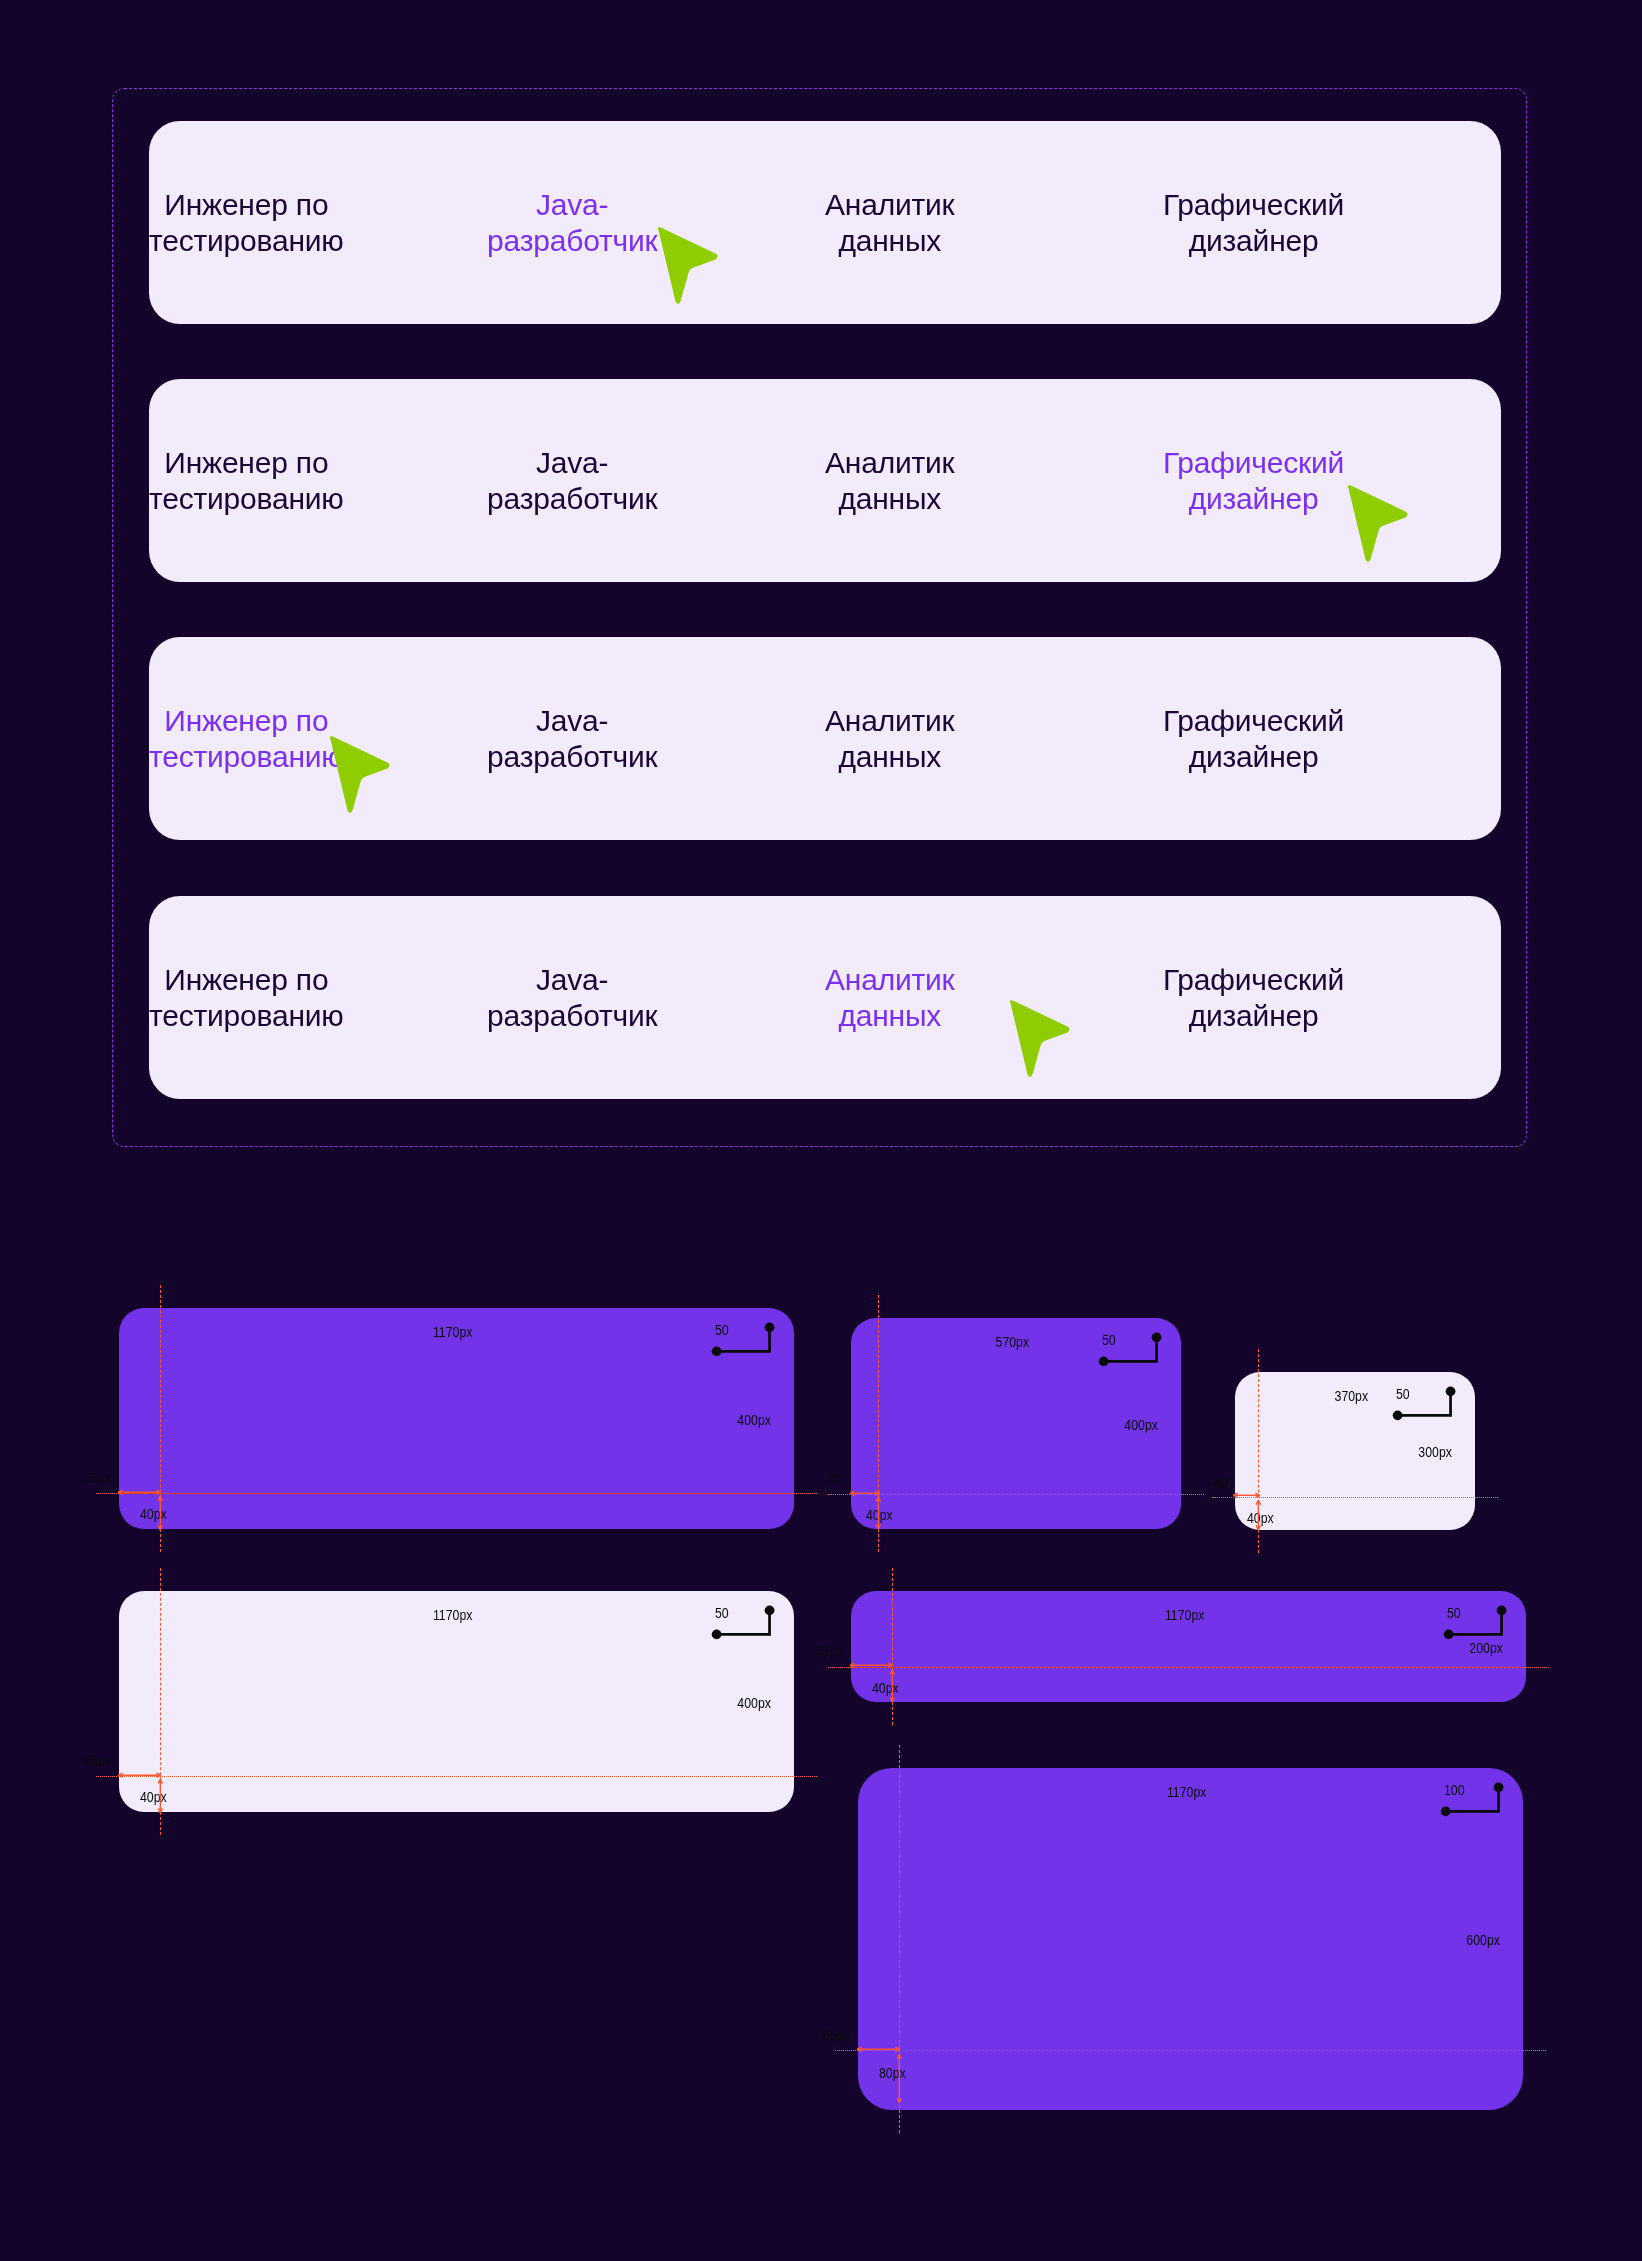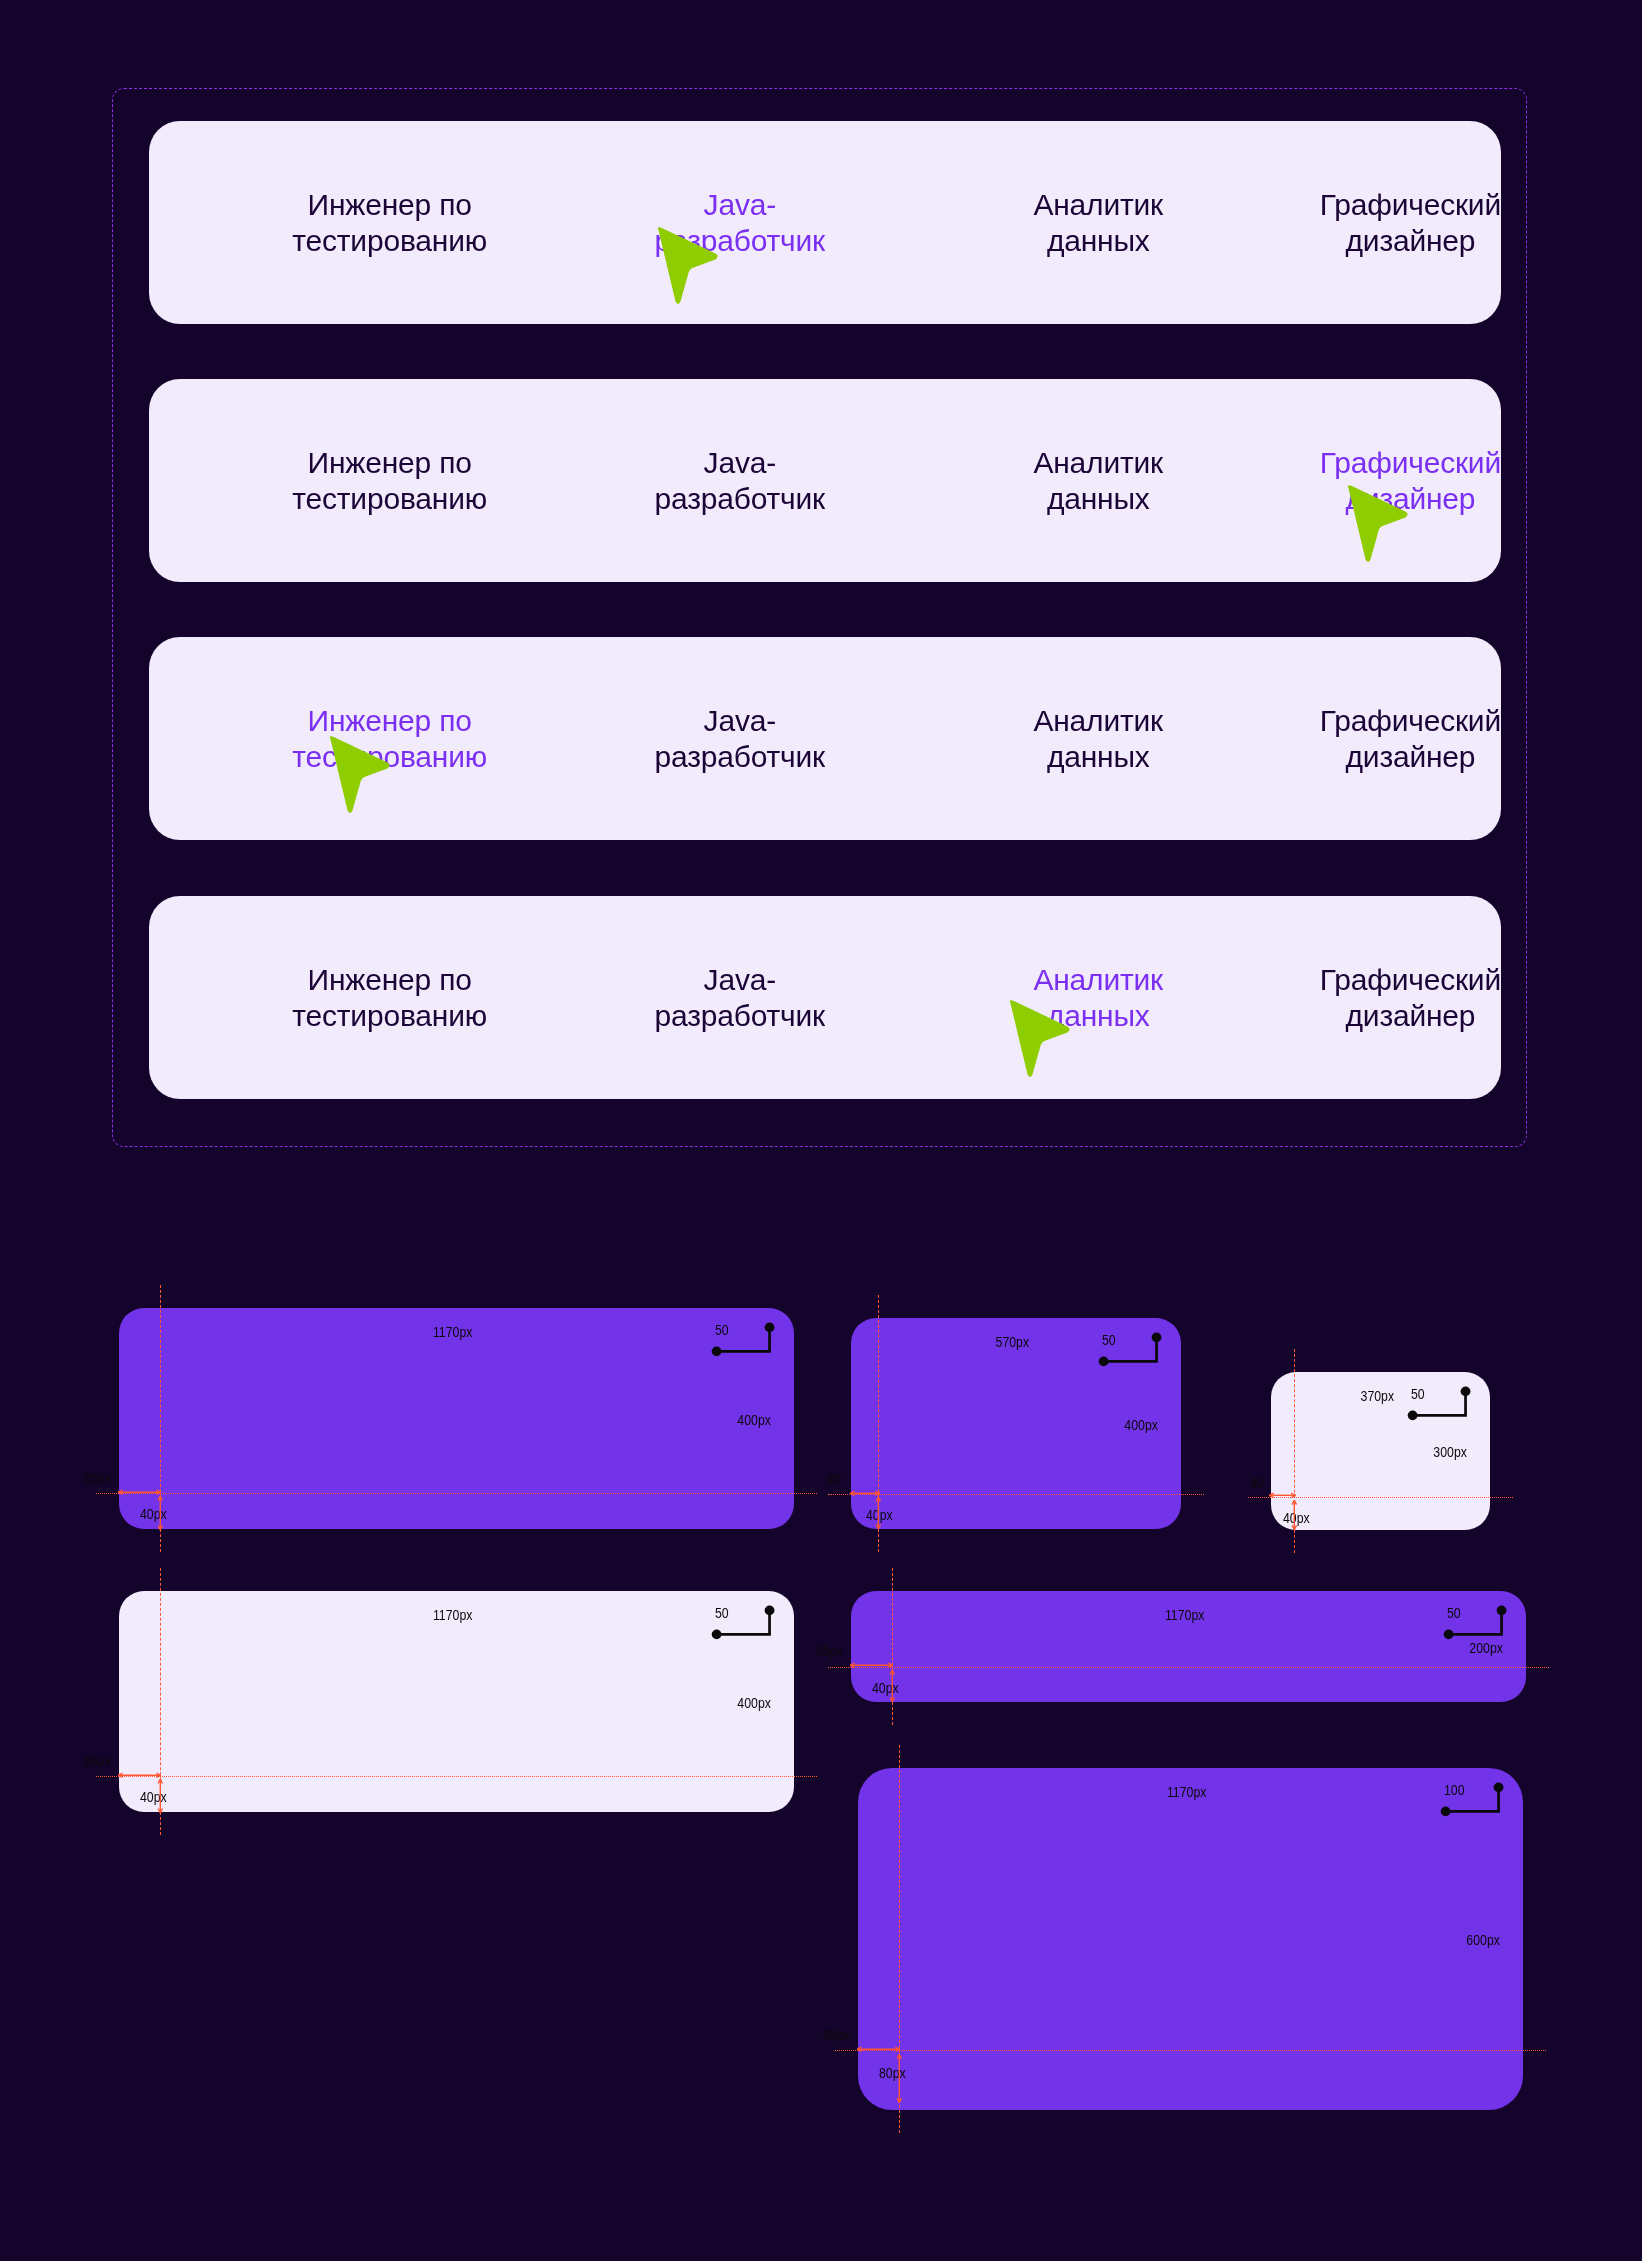--- a/index.html
+++ b/index.html
@@ -37,21 +37,21 @@
   #card-1 { top:290px;  height:203px; }
   #card-2 { top:548px; height:203px; }
   #card-3 { top:807px; height:203px; }
 
   .card-option {
     flex:1 1 0;
     position:relative;
     height:100%;
     display:flex;
     align-items:center;
-    justify-content:flex-end;
+    justify-content:flex-start;
   }
 
   .option-label {
     font-size:30px;
     line-height:1.18;
     text-align:center;
     color:#1b0436;
     white-space:pre-line;
     letter-spacing:-0.2px;
   }
@@ -127,21 +127,21 @@
     font-size:15px;
     color:#0a0a0a;
     font-family:"Liberation Sans Narrow","Liberation Sans", sans-serif;
     transform:scaleX(0.82);
     transform-origin:left center;
   }
 
   
   #spec-0 { left:119px;  top:33px;   width:675px; height:221px; }
   #spec-1 { left:851px; top:43px;   width:330px;  height:211px; }
-  #spec-2 { left:1235px; top:97px;  width:219px;  height:158px;margin-left:36px; }
+  #spec-2 { left:1235px; top:97px;  width:240px;  height:158px; }
   #spec-3 { left:119px;  top:316px;  width:675px; height:221px; }
   #spec-4 { left:851px; top:316px;  width:675px; height:111px; }
   #spec-5 { left:858px; top:493px;  width:665px; height:342px; }
 </style>
 </head>
 <body>
 
 <div id="tabs-section">
 
   <div class="card" id="card-0">

